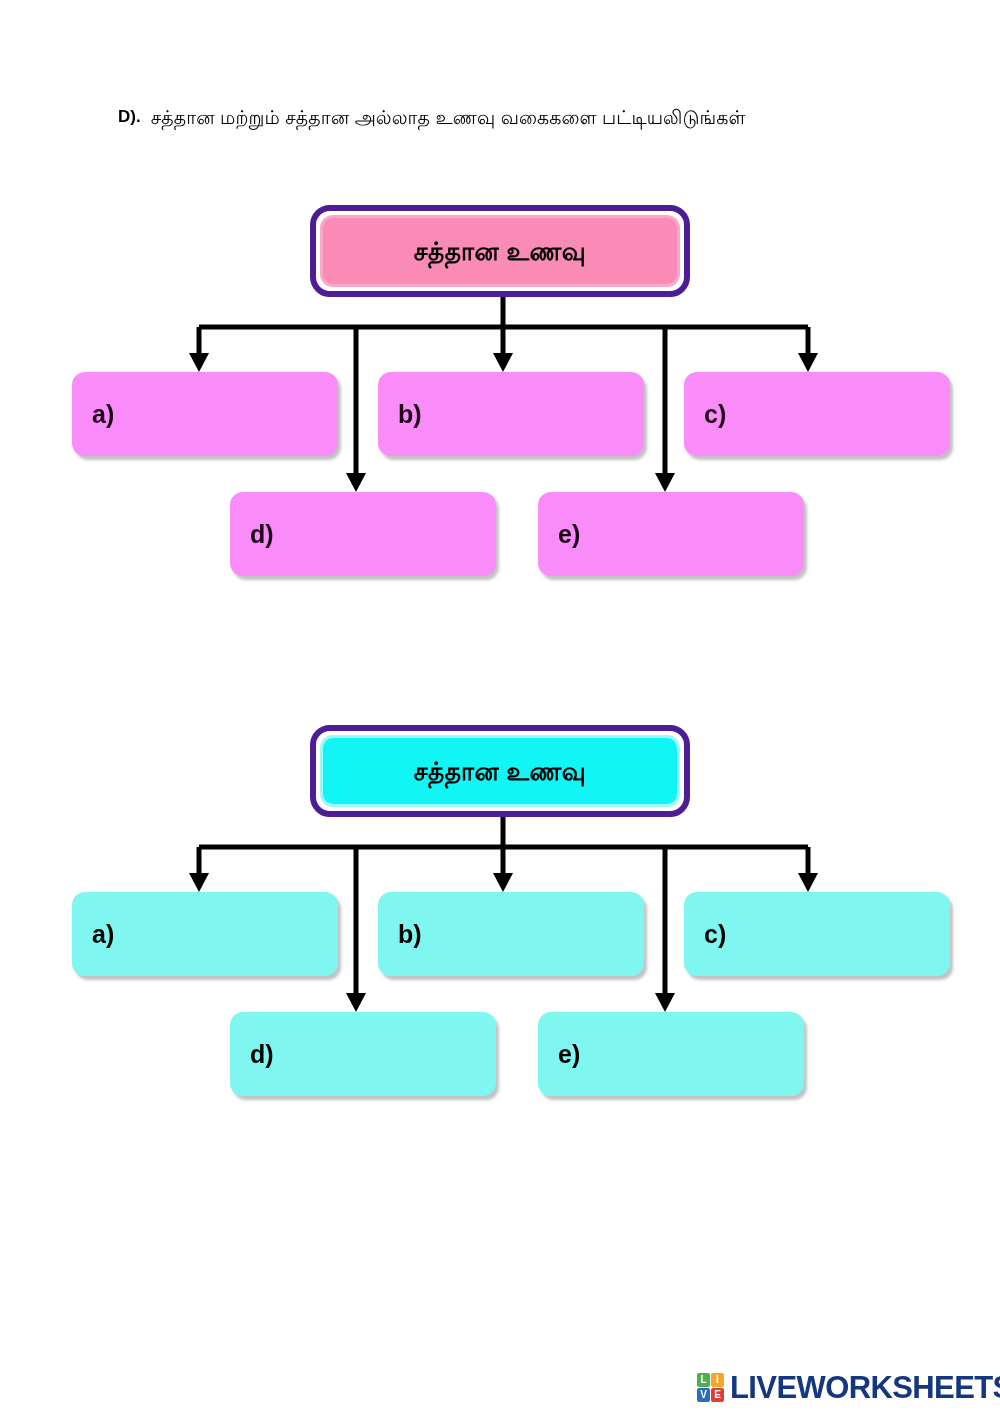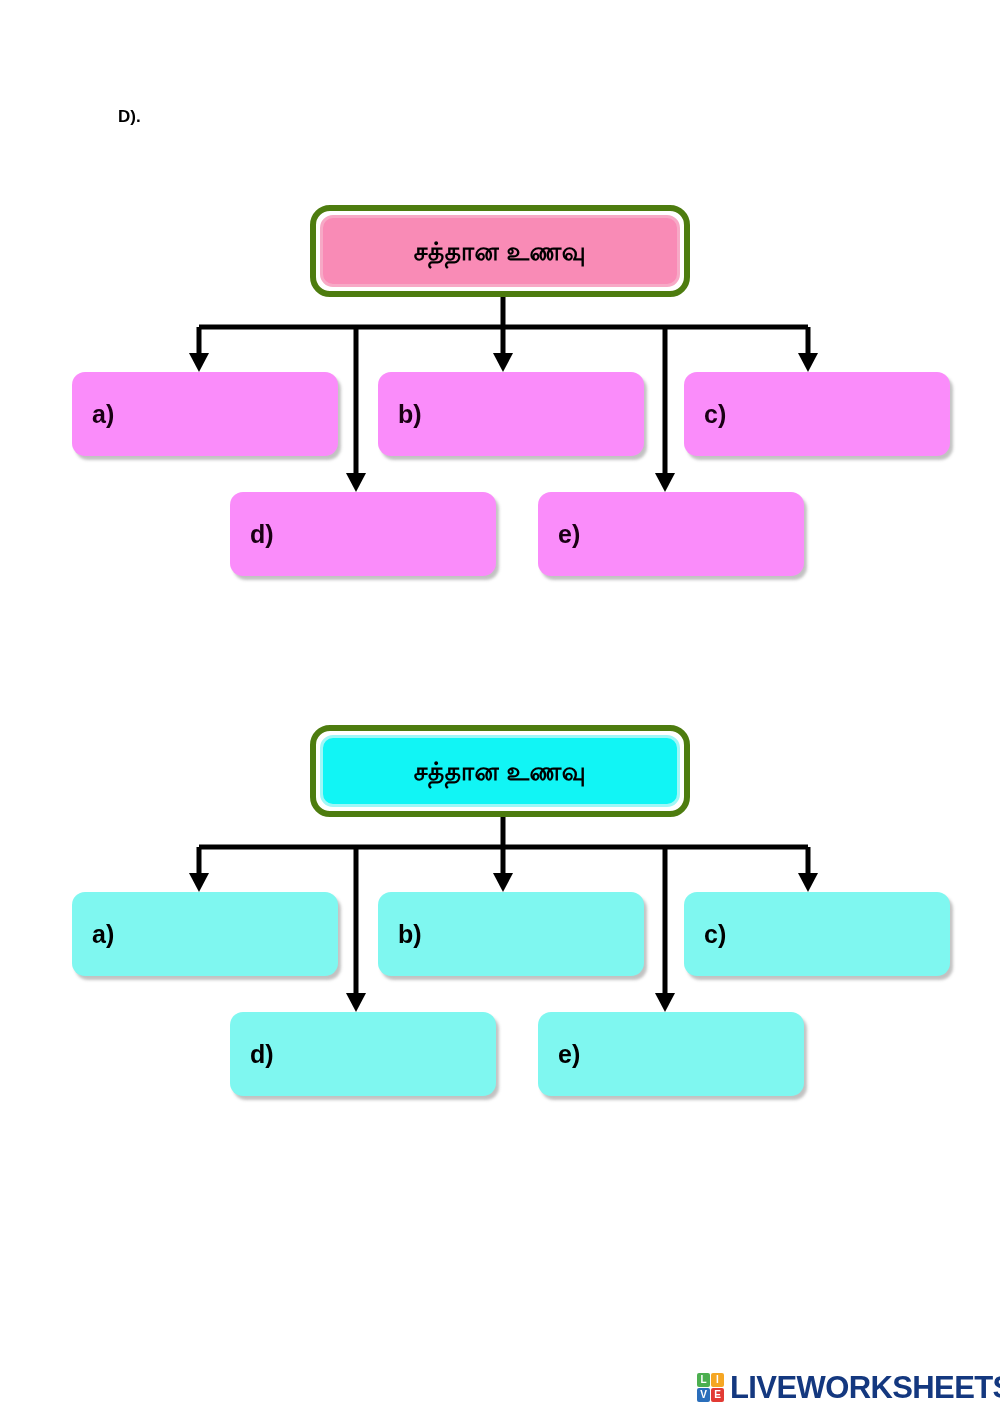--- a/index.html
+++ b/index.html
@@ -54,21 +54,21 @@
   #diagram-2 { top: 725px; height: 380px; }
 
   
   .root-frame {
     position: absolute;
     left: 310px;
     top: 0px;
     width: 380px;
     height: 92px;
     box-sizing: border-box;
-    border: 6px solid #4d7c0f;
+    border: 6px solid #4c1d95;
     border-radius: 20px;
     background: #ffffff;
     padding: 4px;
   }
   .root-inner {
     width: 100%;
     height: 100%;
     box-sizing: border-box;
     border-radius: 13px;
     display: flex;
@@ -168,20 +168,21 @@
     line-height: 1;
   }
 </style>
 </head>
 <body>
 
 <div id="page">
 
   <div class="prompt">
     <span class="prompt-marker">D).</span>
+    <span class="prompt-text">சத்தான மற்றும் சத்தான அல்லாத உணவு வகைகளை பட்டியலிடுங்கள்</span>
   </div>
 
   <div class="diagram" id="diagram-1">
 
     <div class="root-frame">
       <div class="root-inner">
         <span class="root-label">சத்தான உணவு</span>
       </div>
     </div>
 

